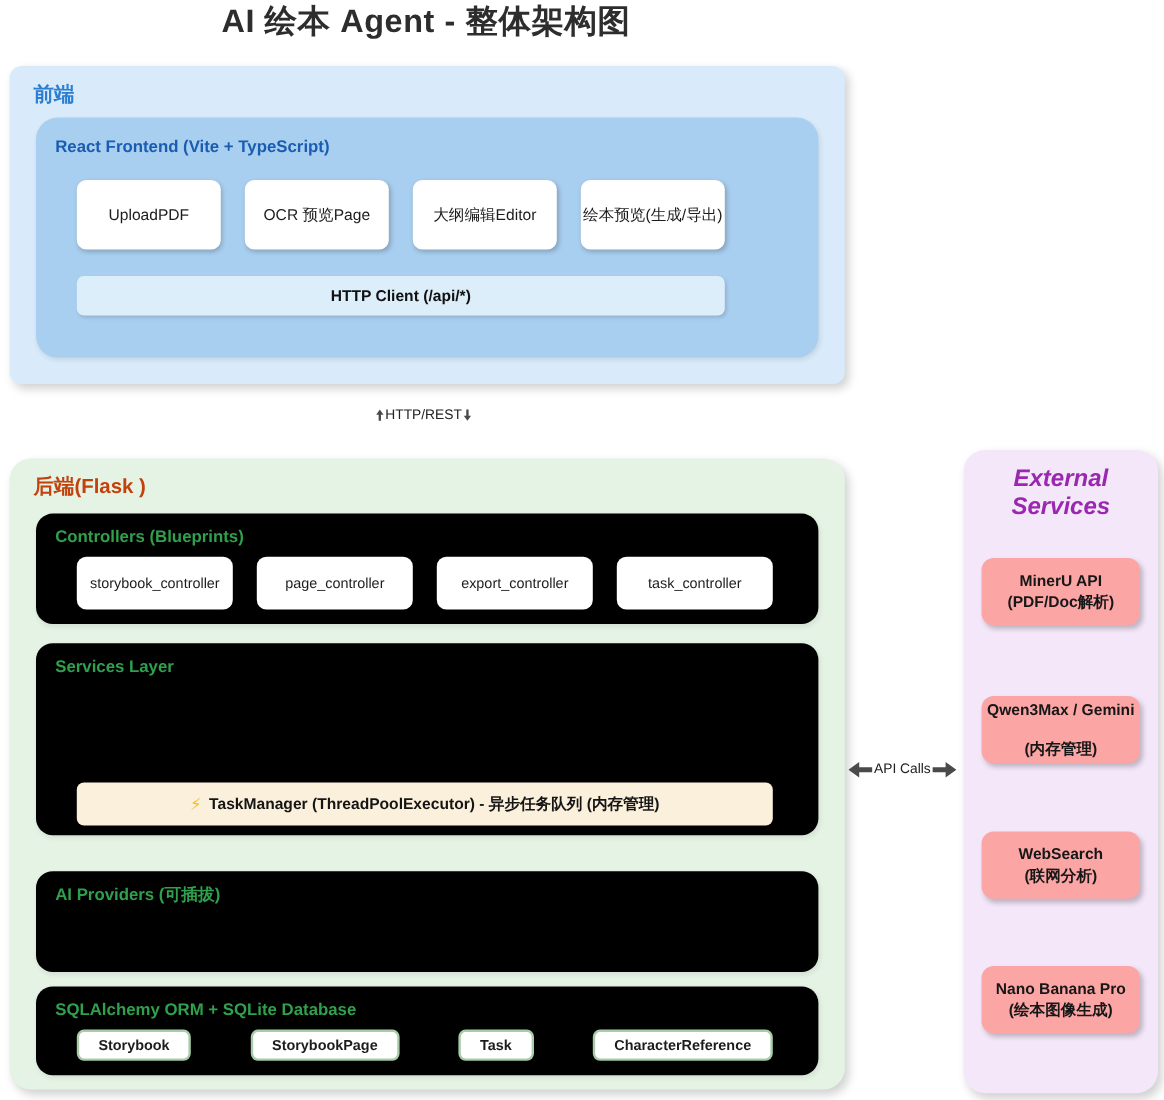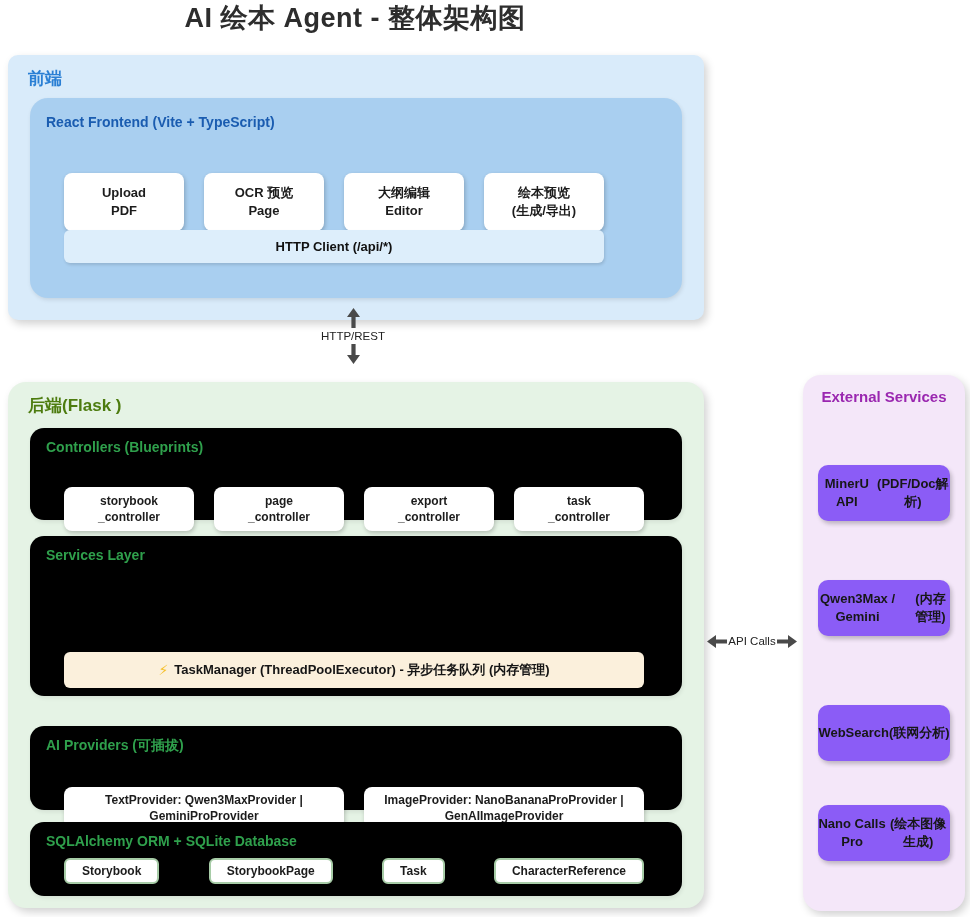--- a/index.html
+++ b/index.html
@@ -27,65 +27,64 @@
   }
   .frontend  { left: 8px;   top: 55px;  width: 696px; height: 265px; background: #d9ebfa; border-radius: 10px; }
   .backend   { left: 8px;   top: 382px; width: 696px; height: 526px; background: #e5f3e5; }
   .external  { left: 803px; top: 375px; width: 162px; height: 536px; background: #f4e7f9; }
 
   .section-label {
     position: absolute; left: 20px; top: 12px;
     font-size: 17px; font-weight: bold;
   }
   .frontend .section-label { color: #2a7fd4; }
-  .backend  .section-label { color: #4d7c0f; }
+  .backend  .section-label { color: #c2410c; }
   .external .section-label {
     left: 0; width: 100%; text-align: center; top: 13px;
-    font-size: 15px; color: #9a27b0;
+    font-size: 20px; color: #9a27b0; font-style: italic;
   }
 
   
   .react-box {
     position: absolute; left: 22px; top: 43px;
     width: 652px; height: 200px;
     background: #a9cff0; border-radius: 18px;
     box-shadow: 1px 2px 4px rgba(0,0,0,0.10);
   }
   .react-label {
     position: absolute; left: 16px; top: 16px;
     font-size: 14px; font-weight: bold; color: #1a5cb0;
   }
   .fe-modules {
     position: absolute; left: 34px; top: 52px;
     display: flex; gap: 20px;
   }
   .card {
     background: #ffffff; border-radius: 8px;
     box-shadow: 1px 2px 4px rgba(0,0,0,0.22);
-    display: flex; flex-direction: column;
+    display: flex; flex-direction: row;
     align-items: center; justify-content: center;
-    text-align: center; font-weight: bold;
+    text-align: center; font-weight: normal;
     line-height: 1.35;
-    margin-top: 23px;
   }
   .fe-module { width: 120px; height: 58px; font-size: 13px; }
   .http-client {
     position: absolute; left: 34px; top: 132px;
     width: 540px; height: 33px;
     background: #ddeefb; border-radius: 6px;
     box-shadow: 1px 2px 3px rgba(0,0,0,0.12);
     display: flex; align-items: center; justify-content: center;
     font-size: 13px; font-weight: bold; color: #111;
   }
 
   
   .v-connector {
-    left: 313px; top: 308px; width: 80px; height: 56px;
-    display: flex; flex-direction: column;
-    align-items: center; justify-content: space-between;
+    left: 313px; top: 318px; width: 80px; height: 56px;
+    display: flex; flex-direction: row;
+    align-items: center; justify-content: flex-start;
     gap: 1px;
   }
   .h-connector {
     left: 705px; top: 628px; width: 94px; height: 26px;
     display: flex; align-items: center; justify-content: center;
     gap: 1px;
   }
   .connector-label { font-size: 11.5px; color: #222; white-space: nowrap; }
   .arrow-glyph { fill: #4a4a4a; display: block; }
 
@@ -129,30 +128,30 @@
     height: 26px; padding: 0 16px;
     background: #ffffff; border: 2px solid #a7cca7; border-radius: 6px;
     box-shadow: 1px 2px 3px rgba(0,0,0,0.15);
     display: flex; align-items: center; justify-content: center;
     font-size: 12px; font-weight: bold;
   }
 
   
   .ext-card {
     position: absolute; left: 15px; width: 132px; height: 56px;
-    background: #8b5cf6; border-radius: 10px;
+    background: #fca5a5; border-radius: 10px;
     box-shadow: 2px 3px 4px rgba(0,0,0,0.22);
-    display: flex; flex-direction: row;
+    display: flex; flex-direction: column;
     align-items: center; justify-content: center;
     text-align: center; font-size: 13px; font-weight: bold;
     line-height: 1.35; color: #171717;
   }
   .ext-card-1 { top: 90px; }
   .ext-card-2 { top: 205px; gap: 14px; }
-  .ext-card-3 { top: 318px; margin-top: 12px; }
+  .ext-card-3 { top: 318px; }
   .ext-card-4 { top: 430px; }
 </style>
 </head>
 <body>
 
 <div class="abs diagram-title">AI 绘本 Agent - 整体架构图</div>
 
 <div class="abs section frontend">
   <div class="section-label">前端</div>
 
@@ -220,30 +219,20 @@
   <div class="subsection services">
     <div class="subsection-label">Services Layer</div>
     <div class="task-manager">
       <span class="lightning">⚡</span>
       <span>TaskManager (ThreadPoolExecutor) - 异步任务队列 (内存管理)</span>
     </div>
   </div>
 
   <div class="subsection providers">
     <div class="subsection-label">AI Providers (可插拔)</div>
-    <div class="row">
-      <div class="card provider-card">
-        <span>TextProvider: Qwen3MaxProvider |</span>
-        <span>GeminiProProvider</span>
-      </div>
-      <div class="card provider-card">
-        <span>ImageProvider: NanoBananaProProvider |</span>
-        <span>GenAIImageProvider</span>
-      </div>
-    </div>
   </div>
 
   <div class="subsection database">
     <div class="subsection-label">SQLAlchemy ORM + SQLite Database</div>
     <div class="row">
       <div class="table-card">Storybook</div>
       <div class="table-card">StorybookPage</div>
       <div class="table-card">Task</div>
       <div class="table-card">CharacterReference</div>
     </div>
@@ -269,16 +258,16 @@
   </div>
   <div class="ext-card ext-card-2">
     <span>Qwen3Max / Gemini</span>
     <span>(内存管理)</span>
   </div>
   <div class="ext-card ext-card-3">
     <span>WebSearch</span>
     <span>(联网分析)</span>
   </div>
   <div class="ext-card ext-card-4">
-    <span>Nano Calls Pro</span>
+    <span>Nano Banana Pro</span>
     <span>(绘本图像生成)</span>
   </div>
 </div>
 
 </body></html>

